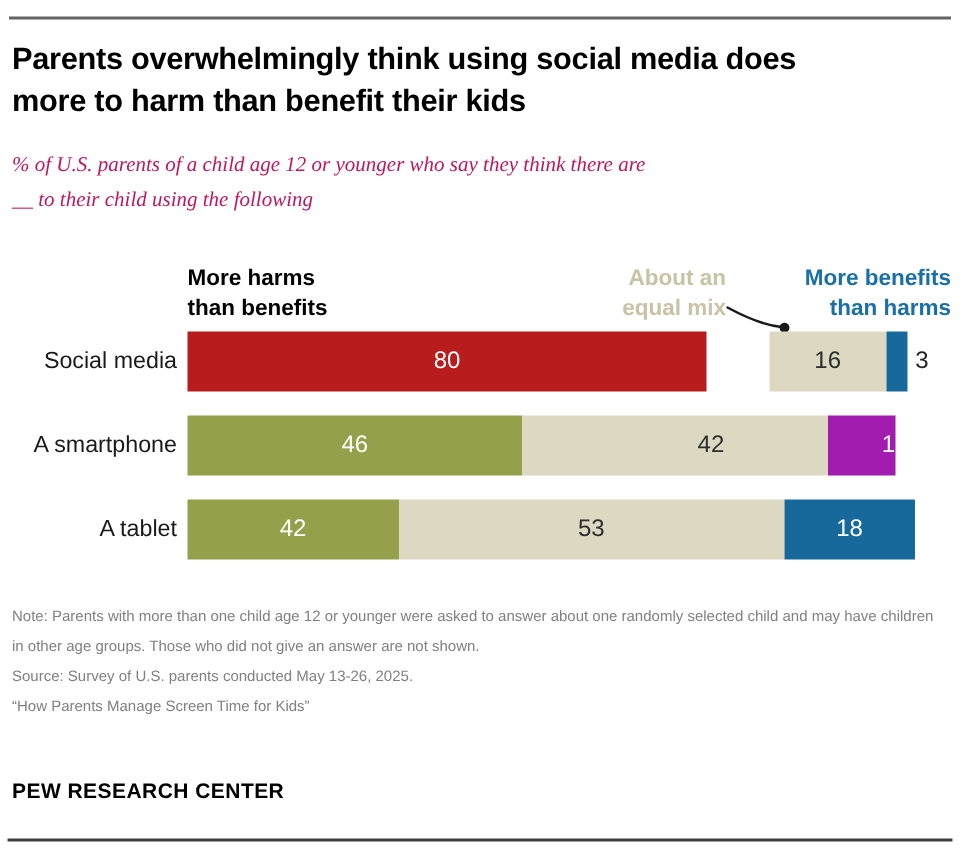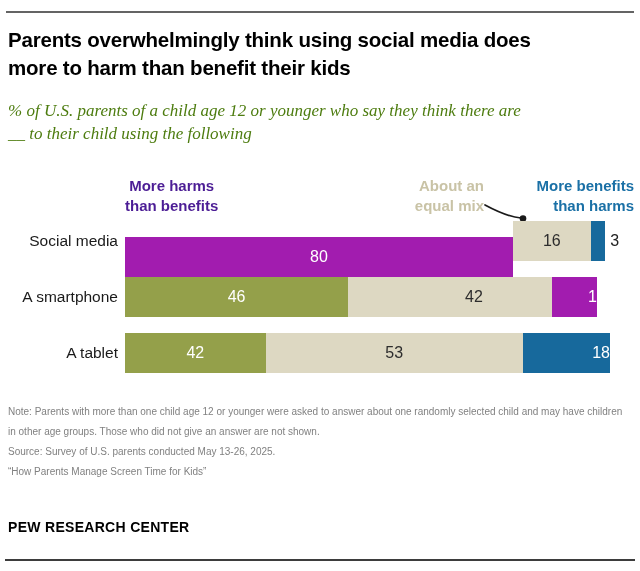--- a/index.html
+++ b/index.html
@@ -22,29 +22,29 @@
   }
   .title {
     position: absolute; left: 8px; top: 26px; right: 6px;
     font-size: 20.5px; font-weight: bold; color: #000000;
     line-height: 28px; letter-spacing: -0.2px;
   }
   .title div { white-space: nowrap; }
   .subtitle {
     position: absolute; left: 8px; top: 99px; right: 12px;
     font-family: "Liberation Serif", serif; font-style: italic;
-    font-size: 17px; color: #4d7c0f; line-height: 23px;
+    font-size: 14px; color: #be185d; line-height: 23px;
   }
   
   .legend-item {
     position: absolute; top: 176px;
     font-size: 15px; font-weight: bold; line-height: 19.5px;
     white-space: pre-line;
   }
-  .legend-harms    { left: 125px; color: #4c1d95; text-align: center; }
+  .legend-harms    { left: 125px; color: #000000; text-align: left; }
   .legend-equal    { right: 156px; color: #c9c3a6; text-align: right; }
   .legend-benefits { right: 6px;  color: #1a70a6; text-align: right; }
   .connector { position: absolute; left: 482px; top: 200px; }
   
   .bar-row { position: absolute; left: 0; width: 640px; height: 40px; }
   .cat-label {
     position: absolute; left: 0; top: 0; width: 118px; height: 40px;
     line-height: 40px; text-align: right;
     font-size: 15.5px; color: #1a1a1a; white-space: nowrap;
   }
@@ -93,21 +93,21 @@
 than harms</div>
 
   <svg class="connector" width="50" height="26" viewBox="0 0 50 26">
     <path d="M 3 5 C 16 12, 28 17, 39 18" fill="none" stroke="#1a1a1a" stroke-width="1.7" stroke-linecap="round"></path>
     <circle cx="41" cy="18.5" r="3.3" fill="#1a1a1a"></circle>
   </svg>
 
   <div id="bars">
       <div class="bar-row" style="top: 221px;">
         <div class="cat-label">Social media</div>
-        <div class="seg" style="left: 125px; width: 388px; background: #a21caf; margin-top: 16px;">
+        <div class="seg" style="left: 125px; width: 346px; background: #b91c1c;">
           <span class="seg-val" style="color: rgb(255, 255, 255);">80</span>
         </div>
         <div class="seg" style="left: 513px; width: 77.6px; background: rgb(221, 216, 194);">
           <span class="seg-val" style="color: rgb(45, 45, 45);">16</span>
         </div>
         <span class="seg-val-outside" style="left: 610.15px;">3</span>
         <div class="seg" style="left: 590.6px; width: 14.55px; background: rgb(23, 105, 156);"></div>
       </div>
       <div class="bar-row" style="top: 277px;">
         <div class="cat-label">A smartphone</div>
@@ -122,21 +122,21 @@
         </div>
       </div>
       <div class="bar-row" style="top: 333px; border-radius: 19px;">
         <div class="cat-label">A tablet</div>
         <div class="seg" style="left: 125px; width: 140.65px; background: rgb(148, 160, 74);">
           <span class="seg-val" style="color: rgb(255, 255, 255);">42</span>
         </div>
         <div class="seg" style="left: 265.65px; width: 257.05px; background: rgb(221, 216, 194);">
           <span class="seg-val" style="color: rgb(45, 45, 45);">53</span>
         </div>
-        <div class="seg" style="left: 522.7px; width: 87.3px; background: rgb(23, 105, 156); justify-content: flex-end;">
+        <div class="seg" style="left: 522.7px; width: 87.3px; background: rgb(23, 105, 156);">
           <span class="seg-val" style="color: rgb(255, 255, 255);">18</span>
         </div>
       </div>
     </div>
 
   <div class="notes">
     <div>Note: Parents with more than one child age 12 or younger were asked to answer about one randomly selected child and may have children in other age groups. Those who did not give an answer are not shown.</div>
     <div>Source: Survey of U.S. parents conducted May 13-26, 2025.</div>
     <div>“How Parents Manage Screen Time for Kids”</div>
   </div>

